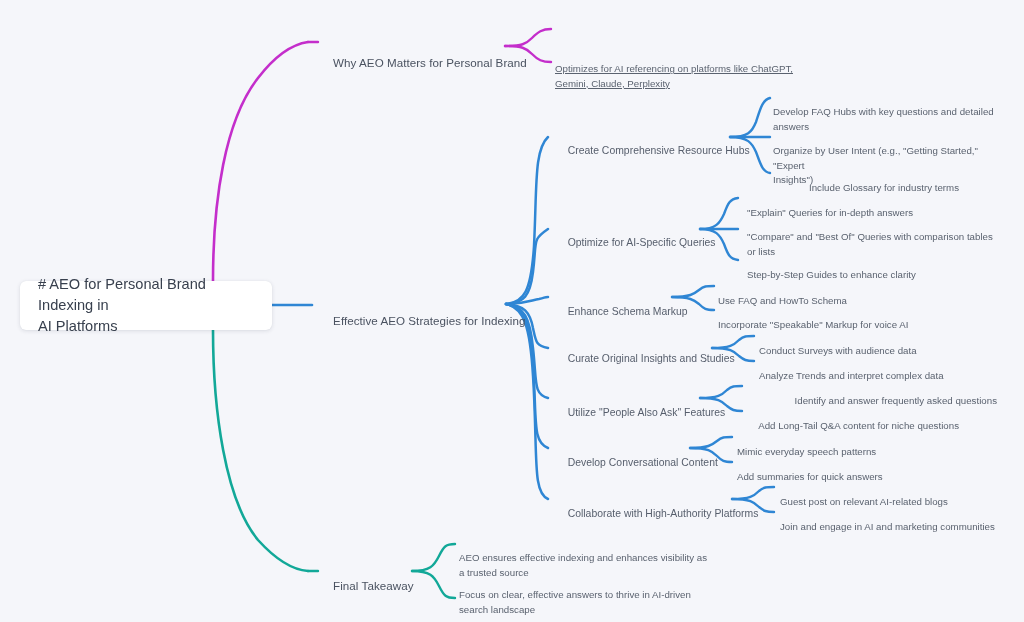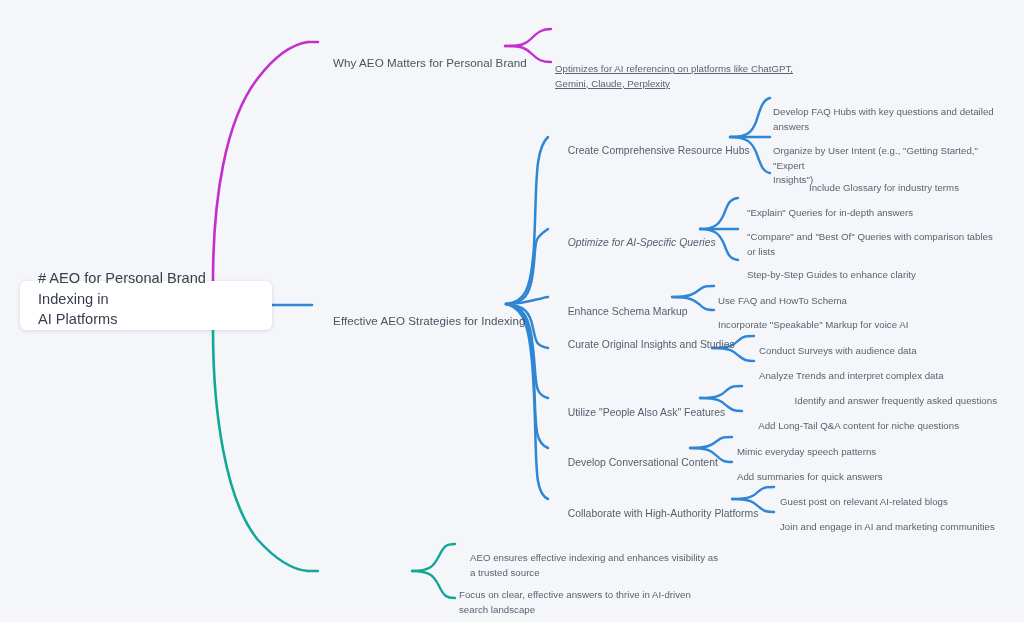--- a/index.html
+++ b/index.html
@@ -123,21 +123,21 @@
       <path d="M 732,499 C 750,499 754,496 759,491 C 764,487 766,487 774,487" stroke="#2f86d4" stroke-width="2.4"></path>
       <path d="M 732,499 C 750,499 754,502 759,507 C 764,511 766,512 774,512" stroke="#2f86d4" stroke-width="2.4"></path>
 
       <path d="M 213,330 C 213,410 225,500 258,540 C 278,562 294,570 308,571" stroke="#12a898" stroke-width="2.6"></path>
       <path d="M 308,571 L 318,571" stroke="#12a898" stroke-width="2.4"></path>
       <path d="M 412,571 C 430,571 434,566 439,556 C 444,546 446,544 455,544" stroke="#12a898" stroke-width="2.4"></path>
       <path d="M 412,571 C 430,571 434,576 439,586 C 444,596 446,598 455,598" stroke="#12a898" stroke-width="2.4"></path>
     </g>
   </svg>
 
-  <div class="root-node" style="left:20px; top:281px; width:252px; height:49px;align-items:flex-end;">
+  <div class="root-node" style="left:20px; top:281px; width:252px; height:49px;">
     <div class="root-label"># AEO for Personal Brand Indexing in
 AI Platforms</div>
   </div>
 
   <div class="node topic" style="left:320px; top:40px;">
     <span>Why AEO Matters for Personal Brand</span>
   </div>
   <div class="node leaf" style="left:555px; top:48px; width:320px;text-decoration:underline;">
     <span>Optimizes for AI referencing on platforms like ChatGPT,
 Gemini, Claude, Perplexity</span>
@@ -155,21 +155,21 @@
 answers</span>
   </div>
   <div class="node leaf" style="left:773px; top:130px; width:232px;">
     <span>Organize by User Intent (e.g., "Getting Started," "Expert
 Insights")</span>
   </div>
   <div class="node leaf" style="left:773px; top:167px; width:232px;margin-left:36px;">
     <span>Include Glossary for industry terms</span>
   </div>
 
-  <div class="node subtopic" style="left:556px; top:222px;font-style:italic;">
+  <div class="node subtopic" style="left:556px; top:222px;">
     <span>Optimize for AI-Specific Queries</span>
   </div>
   <div class="node leaf" style="left:747px; top:192px; width:250px;">
     <span>"Explain" Queries for in-depth answers</span>
   </div>
   <div class="node leaf" style="left:747px; top:216px; width:250px;">
     <span>"Compare" and "Best Of" Queries with comparison tables
 or lists</span>
   </div>
   <div class="node leaf" style="left:747px; top:254px; width:250px;">
@@ -179,21 +179,21 @@
   <div class="node subtopic" style="left:556px; top:291px;">
     <span>Enhance Schema Markup</span>
   </div>
   <div class="node leaf" style="left:718px; top:280px; width:250px;">
     <span>Use FAQ and HowTo Schema</span>
   </div>
   <div class="node leaf" style="left:718px; top:304px; width:250px;">
     <span>Incorporate "Speakable" Markup for voice AI</span>
   </div>
 
-  <div class="node subtopic" style="left:556px; top:324px;">
+  <div class="node subtopic" style="left:556px; top:338px;">
     <span>Curate Original Insights and Studies</span>
   </div>
   <div class="node leaf" style="left:759px; top:330px; width:250px;">
     <span>Conduct Surveys with audience data</span>
   </div>
   <div class="node leaf" style="left:759px; top:355px; width:250px;">
     <span>Analyze Trends and interpret complex data</span>
   </div>
 
   <div class="node subtopic" style="left:556px; top:392px;">
@@ -219,21 +219,24 @@
   <div class="node subtopic" style="left:556px; top:493px;">
     <span>Collaborate with High-Authority Platforms</span>
   </div>
   <div class="node leaf" style="left:780px; top:481px; width:250px;">
     <span>Guest post on relevant AI-related blogs</span>
   </div>
   <div class="node leaf" style="left:780px; top:506px; width:250px;">
     <span>Join and engage in AI and marketing communities</span>
   </div>
 
-  <div class="node leaf" style="left:470px; top:537px; width:250px;">
+  <div class="node topic" style="left:320px; top:563px;">
+    <span>Final Takeaway</span>
+  </div>
+  <div class="node leaf" style="left:459px; top:537px; width:250px;">
     <span>AEO ensures effective indexing and enhances visibility as
 a trusted source</span>
   </div>
   <div class="node leaf" style="left:459px; top:574px; width:250px;">
     <span>Focus on clear, effective answers to thrive in AI-driven
 search landscape</span>
   </div>
 
 </div>
 

